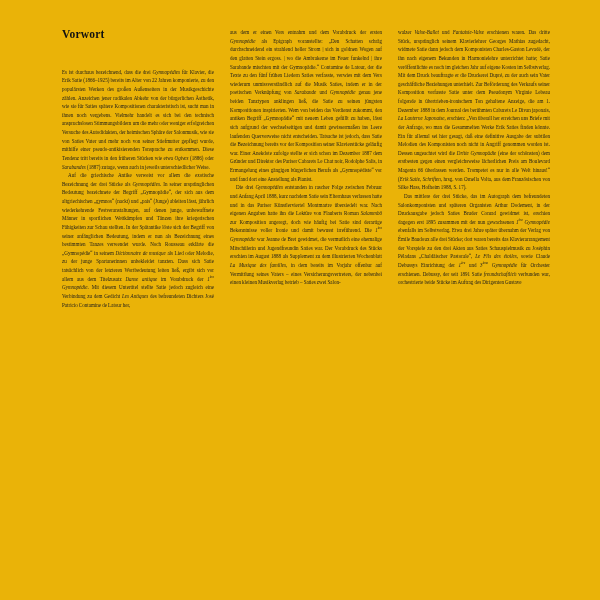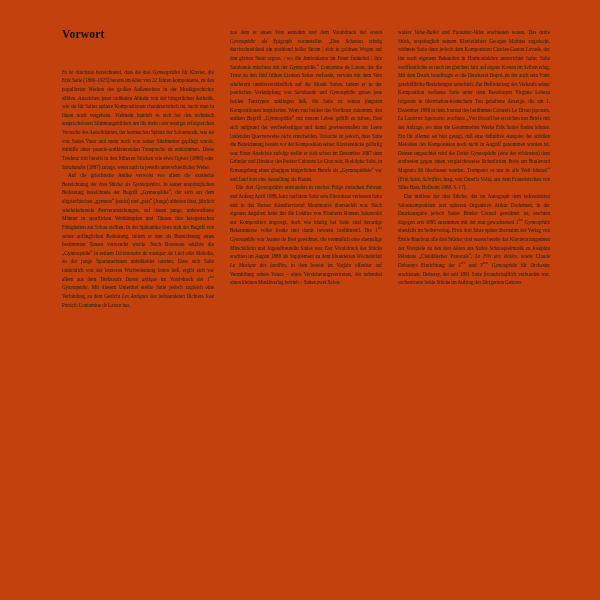--- a/index.html
+++ b/index.html
@@ -13,21 +13,21 @@
     font-family: "Liberation Serif", "DejaVu Serif", serif;
     color: #1a1a1a;
     overflow: hidden;
   }
   .page {
     position: relative;
     width: 600px;
     height: 600px;
     box-sizing: border-box;
     padding: 28px 60px 24px 62px;
-    background: #c2410c;
+    background: #eab308;
   }
   .page-title {
     font-size: 11.5px;
     font-weight: 700;
     letter-spacing: 0.2px;
     margin: 0 0 27px 0;
     line-height: 1.1;
     color: #111111;
   }
   .columns {

